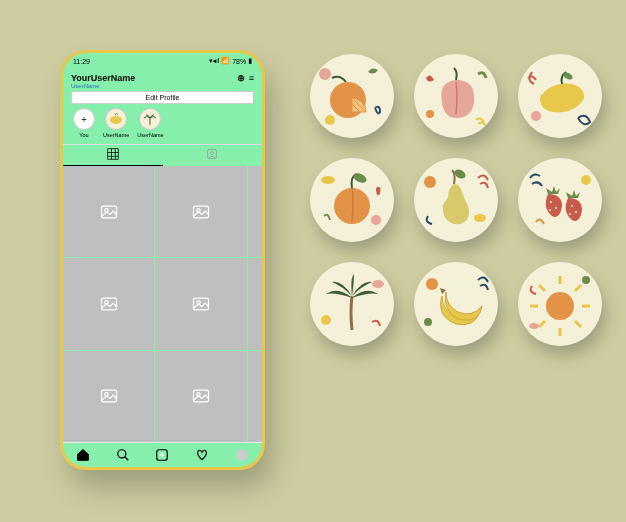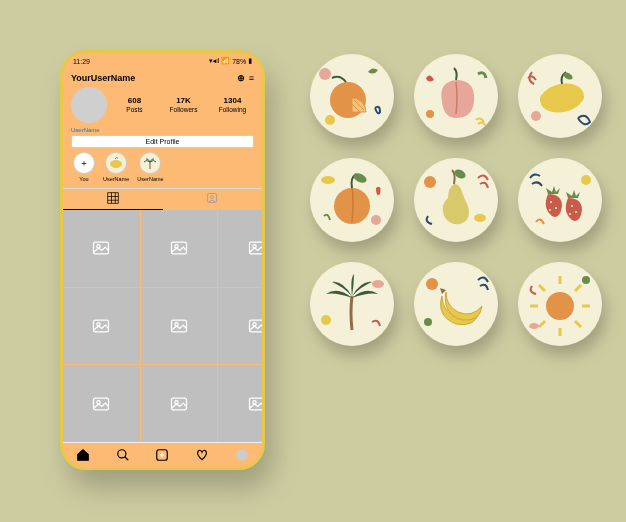--- a/index.html
+++ b/index.html
@@ -5,21 +5,21 @@
 * { margin: 0; padding: 0; box-sizing: border-box; }
 body {
   width: 626px; height: 522px;
   background: #cdcca1;
   font-family: -apple-system, BlinkMacSystemFont, sans-serif;
   position: relative; overflow: hidden;
 }
 .phone {
   position: absolute; left: 60px; top: 50px;
   width: 205px; height: 420px;
-  background: #fdba74;
+  background: #86efac;
   border-radius: 26px;
   border: 3px solid #e8c84a;
   box-shadow: 8px 18px 28px rgba(0,0,0,0.22);
   overflow: hidden;
   display: flex; flex-direction: column;
 }
 .status-bar {
   height: 16px; font-size: 7px;
   display: flex; justify-content: space-between; align-items: center;
   padding: 2px 10px; color: #000;
@@ -97,35 +97,20 @@
     </span>
   </div>
 
   <div class="profile-head">
     <div class="username-row">
       <span>YourUserName</span>
       <span class="icons">
         <span>⊕</span>
         <span>≡</span>
       </span>
-    </div>
-    <div class="stats-row">
-      <div class="avatar-big"></div>
-      <div class="stat">
-        <div class="num">608</div>
-        <div>Posts</div>
-      </div>
-      <div class="stat">
-        <div class="num">17K</div>
-        <div>Followers</div>
-      </div>
-      <div class="stat">
-        <div class="num">1304</div>
-        <div>Following</div>
-      </div>
     </div>
     <div class="subuser">UserName</div>
     <div class="edit-btn">Edit Profile</div>
     <div class="highlights">
       <div class="hl">
         <div class="hl-circ">＋</div>
         <span>You</span>
       </div>
       <div class="hl">
         <div class="hl-circ lemon">

